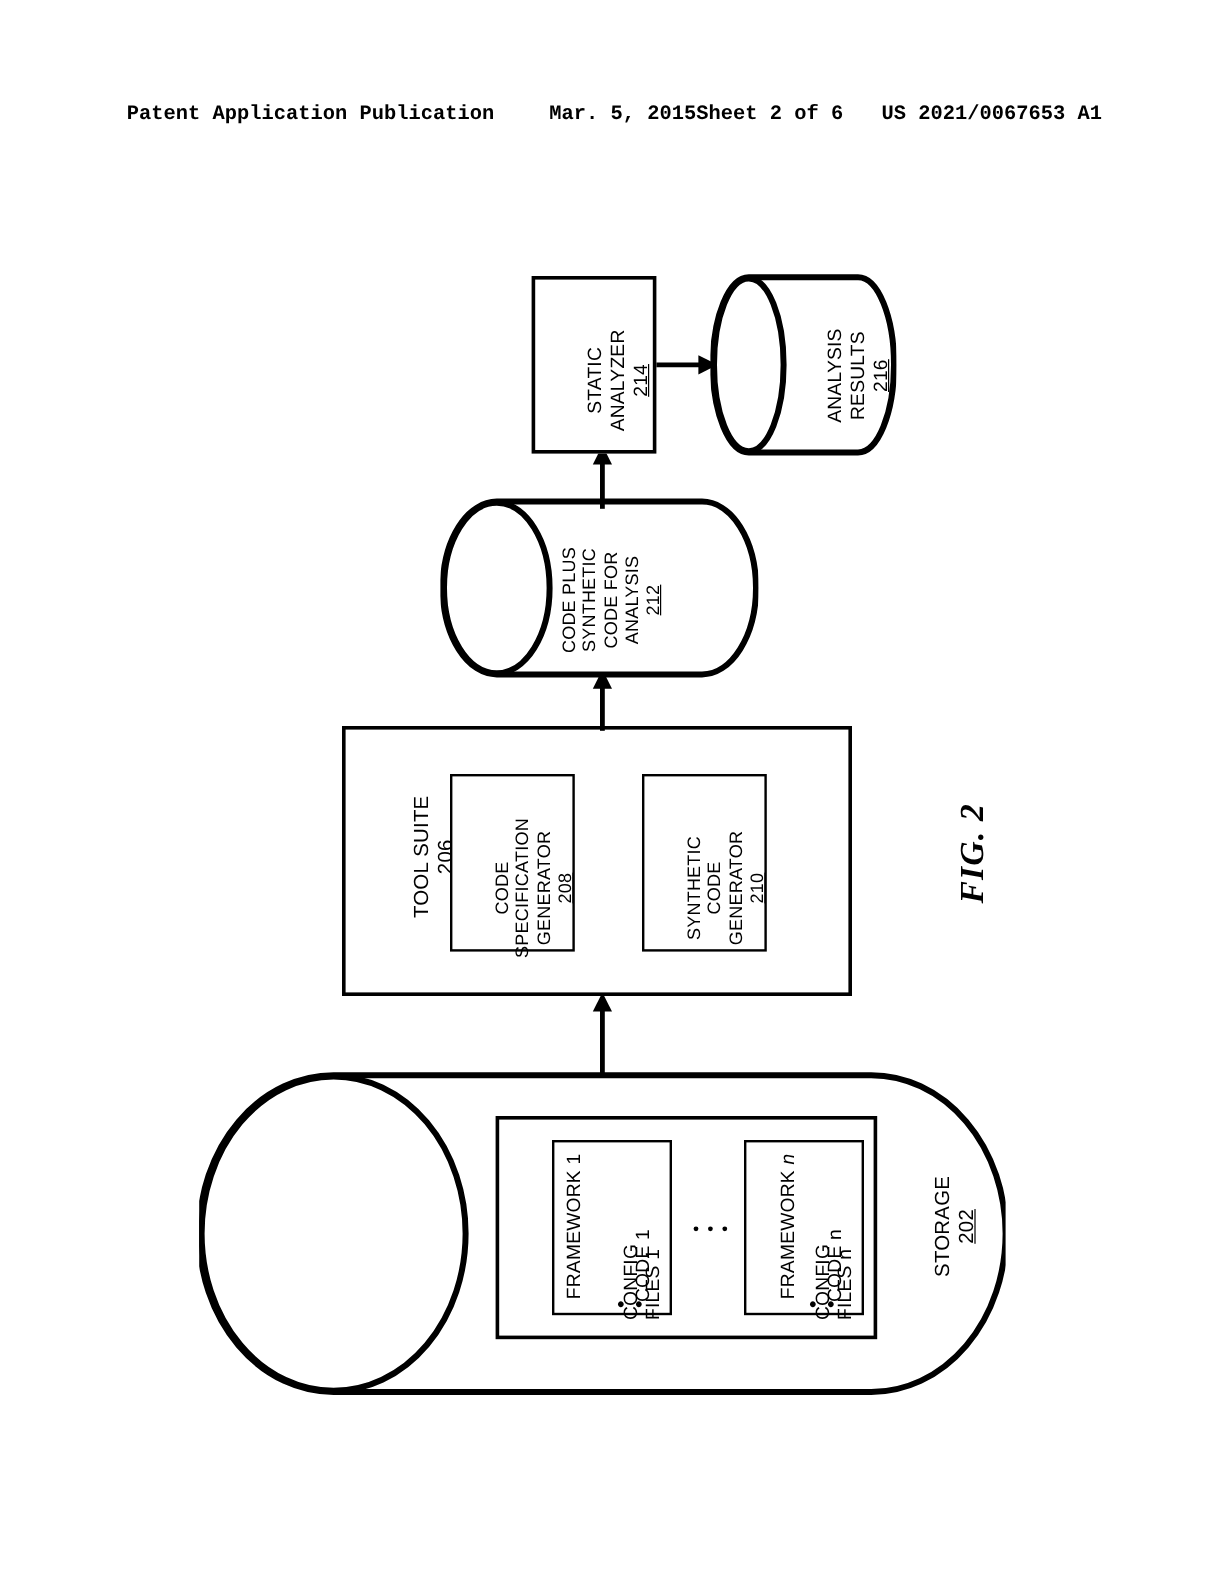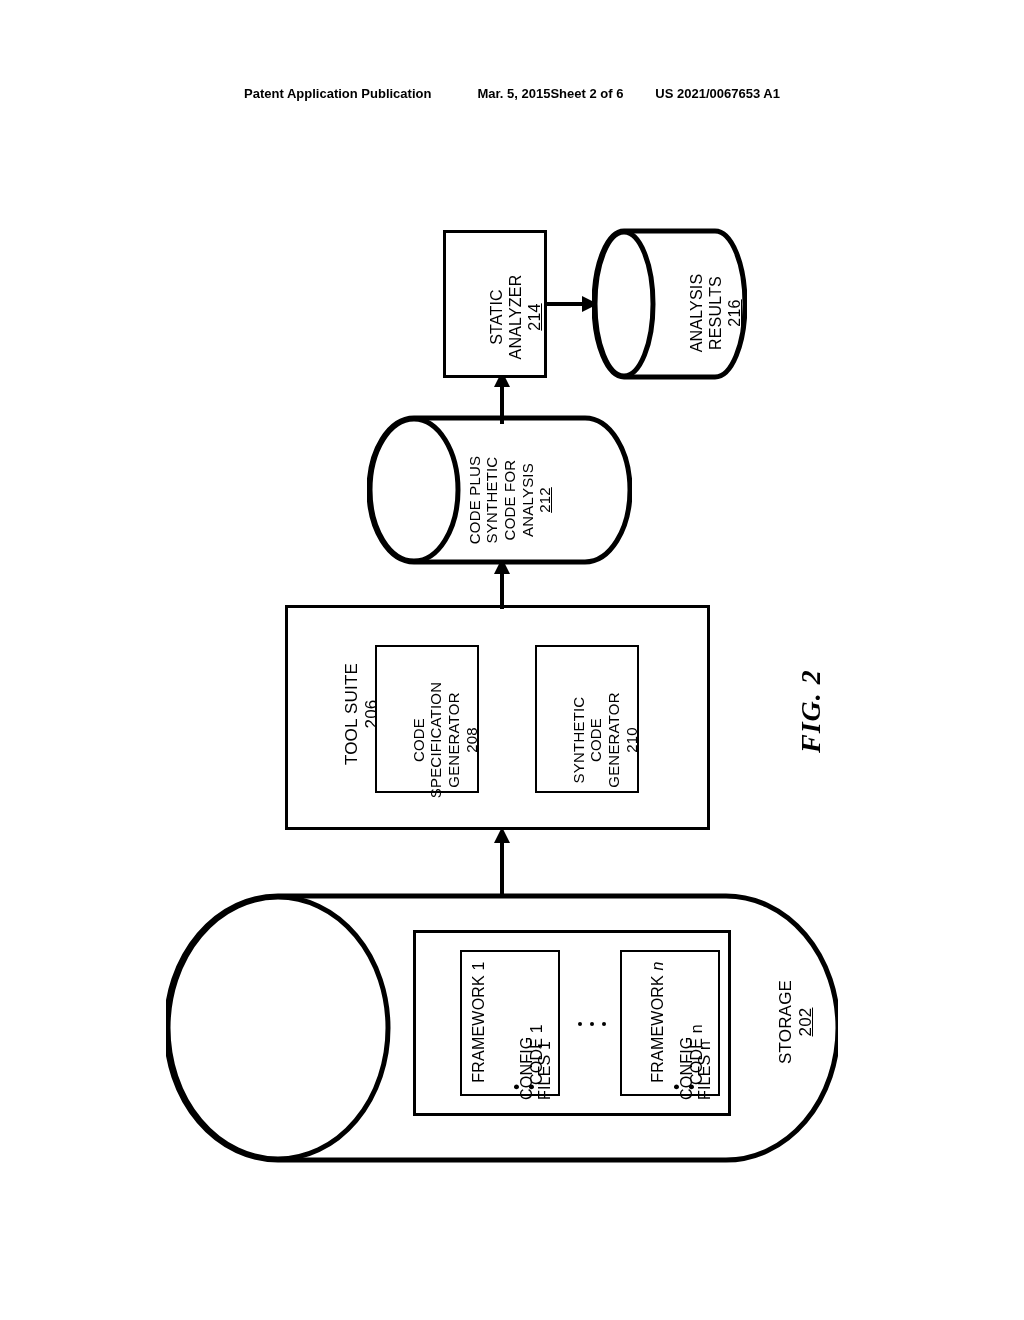--- a/index.html
+++ b/index.html
@@ -19,23 +19,23 @@
   
   #page-header {
     position: absolute;
     top: 86px;
     left: 0;
     width: 1024px;
     height: 30px;
     display: flex;
     justify-content: center;
     align-items: baseline;
-    font-family: Liberation Sans, sans-serif;
+    font-family: Liberation Mono, monospace;
     font-weight: bold;
-    font-size: 13px;
+    font-size: 17px;
     letter-spacing: 0px;
     white-space: nowrap;
   }
   #page-header .hdr-pub      { margin-right: 46px; }
   #page-header .hdr-date     { }
   #page-header .hdr-sheet    { margin-right: 32px; }
   #page-header .hdr-patno    { }
 
   
   #figure {

